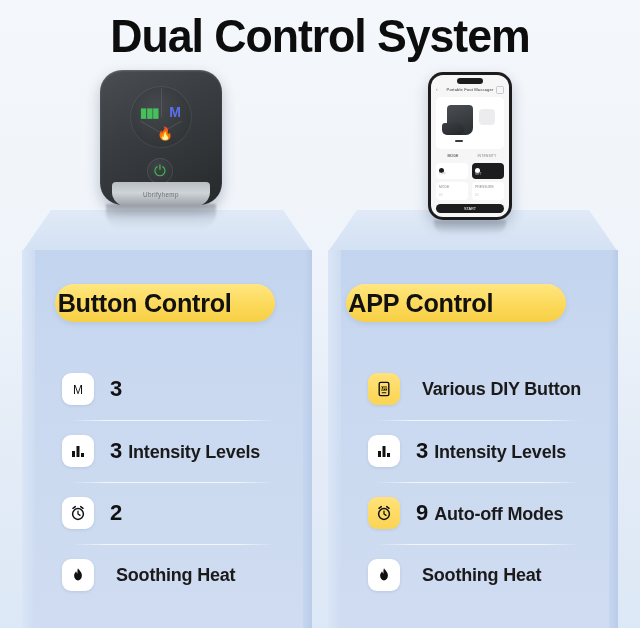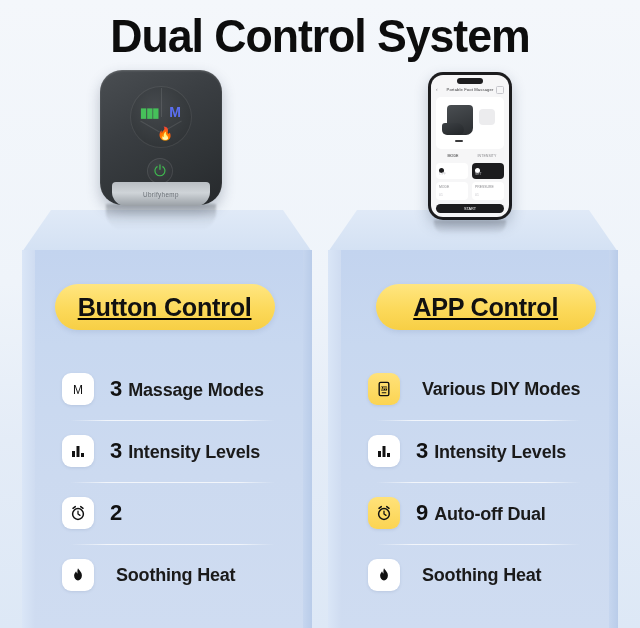--- a/index.html
+++ b/index.html
@@ -128,29 +128,28 @@
   .cta{position:absolute;left:5px;right:5px;top:129px;height:9px;border-radius:5px;background:#1c1c1e;display:flex;align-items:center;justify-content:center;}
   .cta span{font-size:3.8px;color:#fff;}
   .phone-reflect{
     position:absolute;left:6px;top:148px;width:72px;height:14px;border-radius:0 0 12px 12px;
     background:linear-gradient(180deg,rgba(28,28,30,.22),rgba(28,28,30,0));
     filter:blur(1px);
   }
 
   
   .badge{
-    position:absolute;height:46px;border-radius:23px;
+    position:absolute;height:38px;border-radius:23px;
     background:linear-gradient(180deg,#ffe680 0%,#fcd95a 55%,#f7cf45 100%);
-    display:flex;align-items:center;justify-content:center;
+    display:flex;align-items:center;justify-content:flex-start;
     box-shadow:0 2px 5px rgba(90,110,150,.16);
-    text-decoration:underline;
   }
   .badge span{font-size:26px;font-weight:bold;color:#111;letter-spacing:-.3px;transform:scaleX(.97);}
   #badge-left{left:55px;top:284px;width:220px;}
-  #badge-right{left:376px;top:284px;width:220px;}
+  #badge-right{left:346px;top:284px;width:220px;}
 
   
   .features{position:absolute;width:240px;}
   #features-left{left:62px;top:358px;}
   #features-right{left:368px;top:358px;}
   .feature{
     position:relative;height:62px;display:flex;align-items:center;
   }
   .feature + .feature:before{
     content:"";position:absolute;left:8px;top:0;width:205px;height:1px;
@@ -269,21 +268,20 @@
   <div class="features" id="features-left">
 
     <div class="feature">
       <div class="tile">
         <svg width="18" height="18" viewBox="0 0 18 18">
             <text x="9" y="13.5" font-family="Liberation Sans, sans-serif" font-size="12" text-anchor="middle" fill="#111">M</text>
           </svg>
       </div>
       <div class="ftext">
         <span class="fnum">3</span>
-        <span class="flabel">Massage Modes</span>
       </div>
     </div>
 
     <div class="feature">
       <div class="tile">
         <svg width="18" height="18" viewBox="0 0 18 18">
           <rect x="3" y="9" width="3" height="6" fill="#111"></rect>
           <rect x="7.5" y="4" width="3" height="11" fill="#111"></rect>
           <rect x="12" y="11" width="3" height="4" fill="#111"></rect>
         </svg>
@@ -327,21 +325,21 @@
       <div class="tile yellow">
         <svg width="18" height="18" viewBox="0 0 18 18">
           <rect x="4.2" y="2.4" width="9.6" height="13.2" rx="1.4" fill="none" stroke="#111" stroke-width="1.4"></rect>
           <rect x="5.9" y="6.4" width="6.2" height="4.2" rx="0.6" fill="#111"></rect>
           <text x="9" y="9.9" font-family="Liberation Sans, sans-serif" font-size="3.6" font-weight="bold" text-anchor="middle" fill="#fbd452">APP</text>
           <rect x="6.6" y="12.3" width="4.8" height="1" rx="0.5" fill="#111"></rect>
         </svg>
       </div>
       <div class="ftext">
         <span class="fnum"></span>
-        <span class="flabel">Various DIY Modes</span>
+        <span class="flabel">Various DIY Button</span>
       </div>
     </div>
 
     <div class="feature">
       <div class="tile">
         <svg width="18" height="18" viewBox="0 0 18 18">
           <rect x="3" y="9" width="3" height="6" fill="#111"></rect>
           <rect x="7.5" y="4" width="3" height="11" fill="#111"></rect>
           <rect x="12" y="11" width="3" height="4" fill="#111"></rect>
         </svg>
@@ -356,21 +354,21 @@
       <div class="tile yellow">
         <svg width="18" height="18" viewBox="0 0 18 18">
           <circle cx="9" cy="10" r="5.4" fill="none" stroke="#111" stroke-width="1.5"></circle>
           <path d="M9 7.2 V10 L11 11.4" fill="none" stroke="#111" stroke-width="1.3" stroke-linecap="round"></path>
           <path d="M4 4.3 L6.3 2.6" stroke="#111" stroke-width="1.5" stroke-linecap="round"></path>
           <path d="M14 4.3 L11.7 2.6" stroke="#111" stroke-width="1.5" stroke-linecap="round"></path>
         </svg>
       </div>
       <div class="ftext">
         <span class="fnum">9</span>
-        <span class="flabel">Auto-off Dual</span>
+        <span class="flabel">Auto-off Modes</span>
       </div>
     </div>
 
     <div class="feature">
       <div class="tile">
         <svg width="18" height="18" viewBox="0 0 18 18">
           <path d="M9 2.2 C10.6 5 12.9 6 12.9 9.6 C12.9 12.4 11.1 14.5 9 14.5 C6.9 14.5 5.1 12.4 5.1 9.6 C5.1 7.6 6.3 6.7 7.1 5.2 C7.5 6.6 8.1 7.1 8.6 7.4 C8.2 5.7 8.4 3.9 9 2.2 Z" fill="#111"></path>
         </svg>
       </div>
       <div class="ftext">

